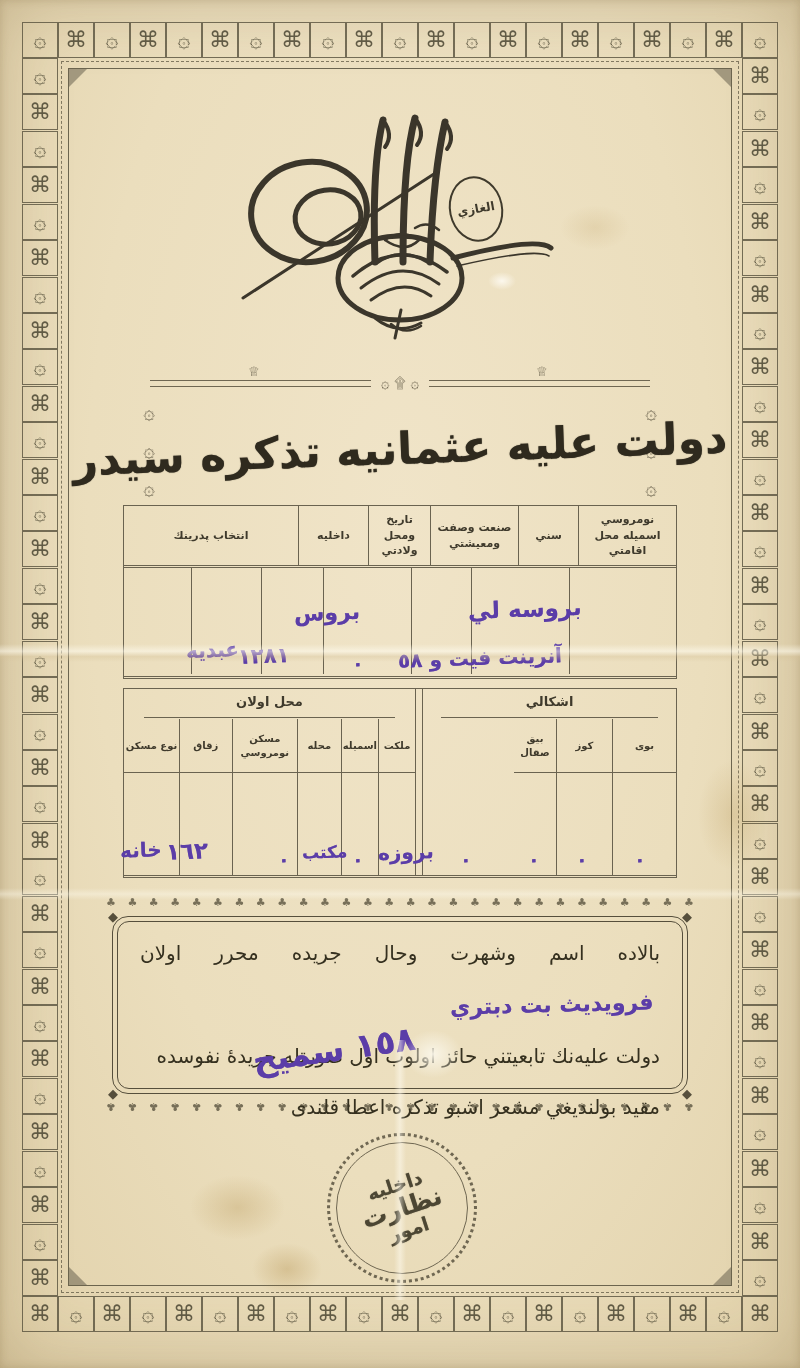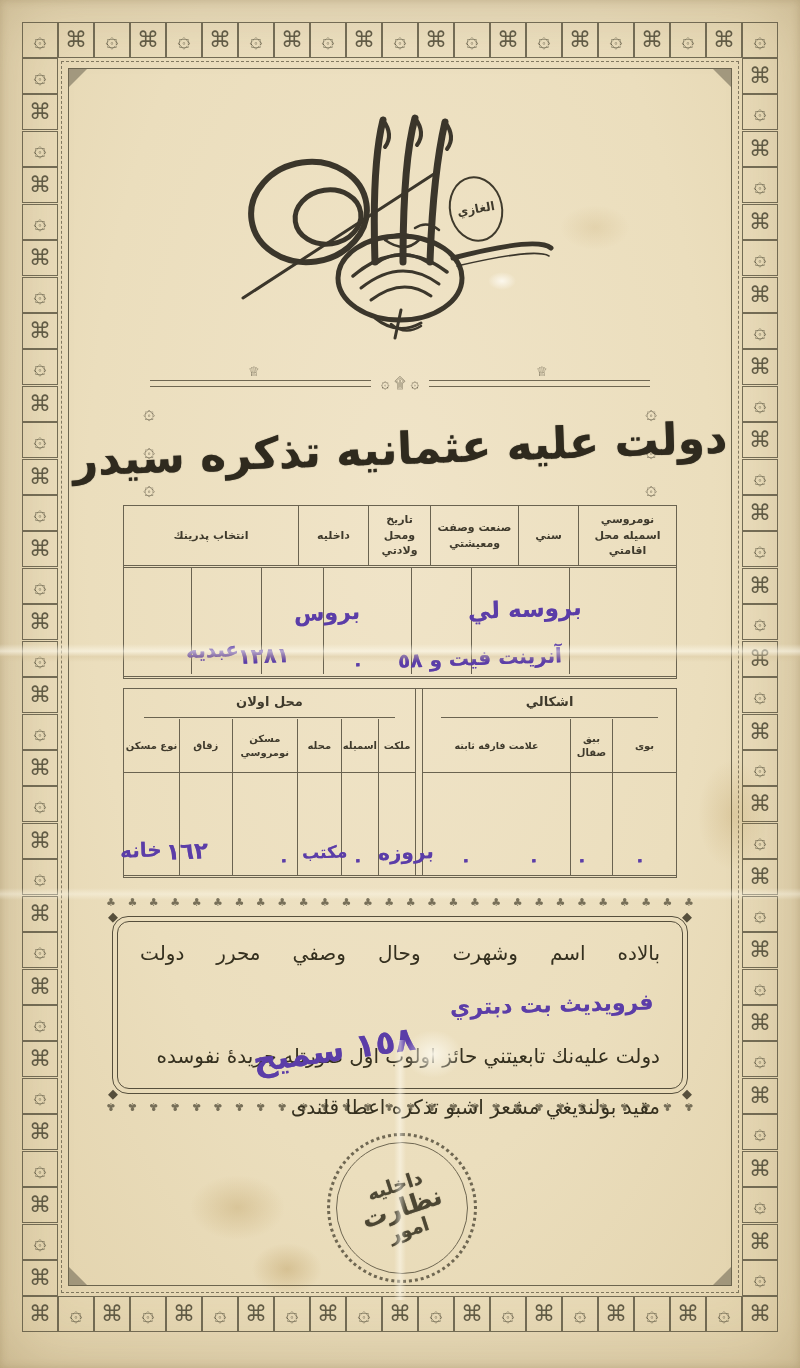--- a/index.html
+++ b/index.html
@@ -341,26 +341,26 @@
   <span class="hw" style="left:186px;top:638px;font-size:20px" lang="ar">عبديه</span>
 
   <div class="tbl t2">
     <div class="grp grp-eskal">
       <div class="grp-label" lang="ar">اشكالي</div>
       <div class="grp-cols">
         <div class="gcol" style="flex:0 0 64px">
           <div class="glab" lang="ar">بوى</div>
           <div class="gbody"></div>
         </div>
+        <div class="gcol" style="flex:0 0 56px">
+          <div class="glab" lang="ar">كوز</div>
+          <div class="gbody"></div>
+        </div>
         <div class="gcol" style="flex:0 0 42px">
           <div class="glab" lang="ar">بيق صقال</div>
-          <div class="gbody"></div>
-        </div>
-        <div class="gcol" style="flex:1">
-          <div class="glab" lang="ar" style="font-size:9.5px">علامت فارقه ثابته</div>
           <div class="gbody"></div>
         </div>
       </div>
     </div>
     <div class="grp-sep"></div>
     <div class="grp grp-mahal">
       <div class="grp-label" lang="ar">محل اولان</div>
       <div class="grp-cols">
         <div class="gcol" style="flex:0 0 37px">
           <div class="glab" lang="ar">ملكت</div>
@@ -463,21 +463,21 @@
     </div>
 
   <div class="stmt">
     <div class="stmt-outer"></div>
     <div class="stmt-inner"></div>
     <span class="stmt-corner sc-tl">◆</span>
     <span class="stmt-corner sc-tr">◆</span>
     <span class="stmt-corner sc-bl">◆</span>
     <span class="stmt-corner sc-br">◆</span>
     <div class="stmt-text" lang="ar" dir="rtl">
-      <span>بالاده اسم وشهرت وحال وصفي محرر دولت</span>
+      <span>بالاده اسم وشهرت وحال جريده محرر اولان</span>
       <span class="stmt-name">فرويديث بت دبتري</span><br>
       <span>دولت عليه‌نك تابعيتني حائز اولوب اول صورتله جريدهٔ نفوسده</span><br>
       <span>مقيد بولنديغي مشعر اشبو تذكره اعطا قلندى</span>
     </div>
   </div>
   <span class="hw" style="left:252px;top:1030px;font-size:33px;transform:rotate(-8deg)" lang="ar">١٥٨ سميح</span>
   <div class="artifact blotch"></div>
 
   <div class="seal">
     <div class="seal-text" lang="ar">

